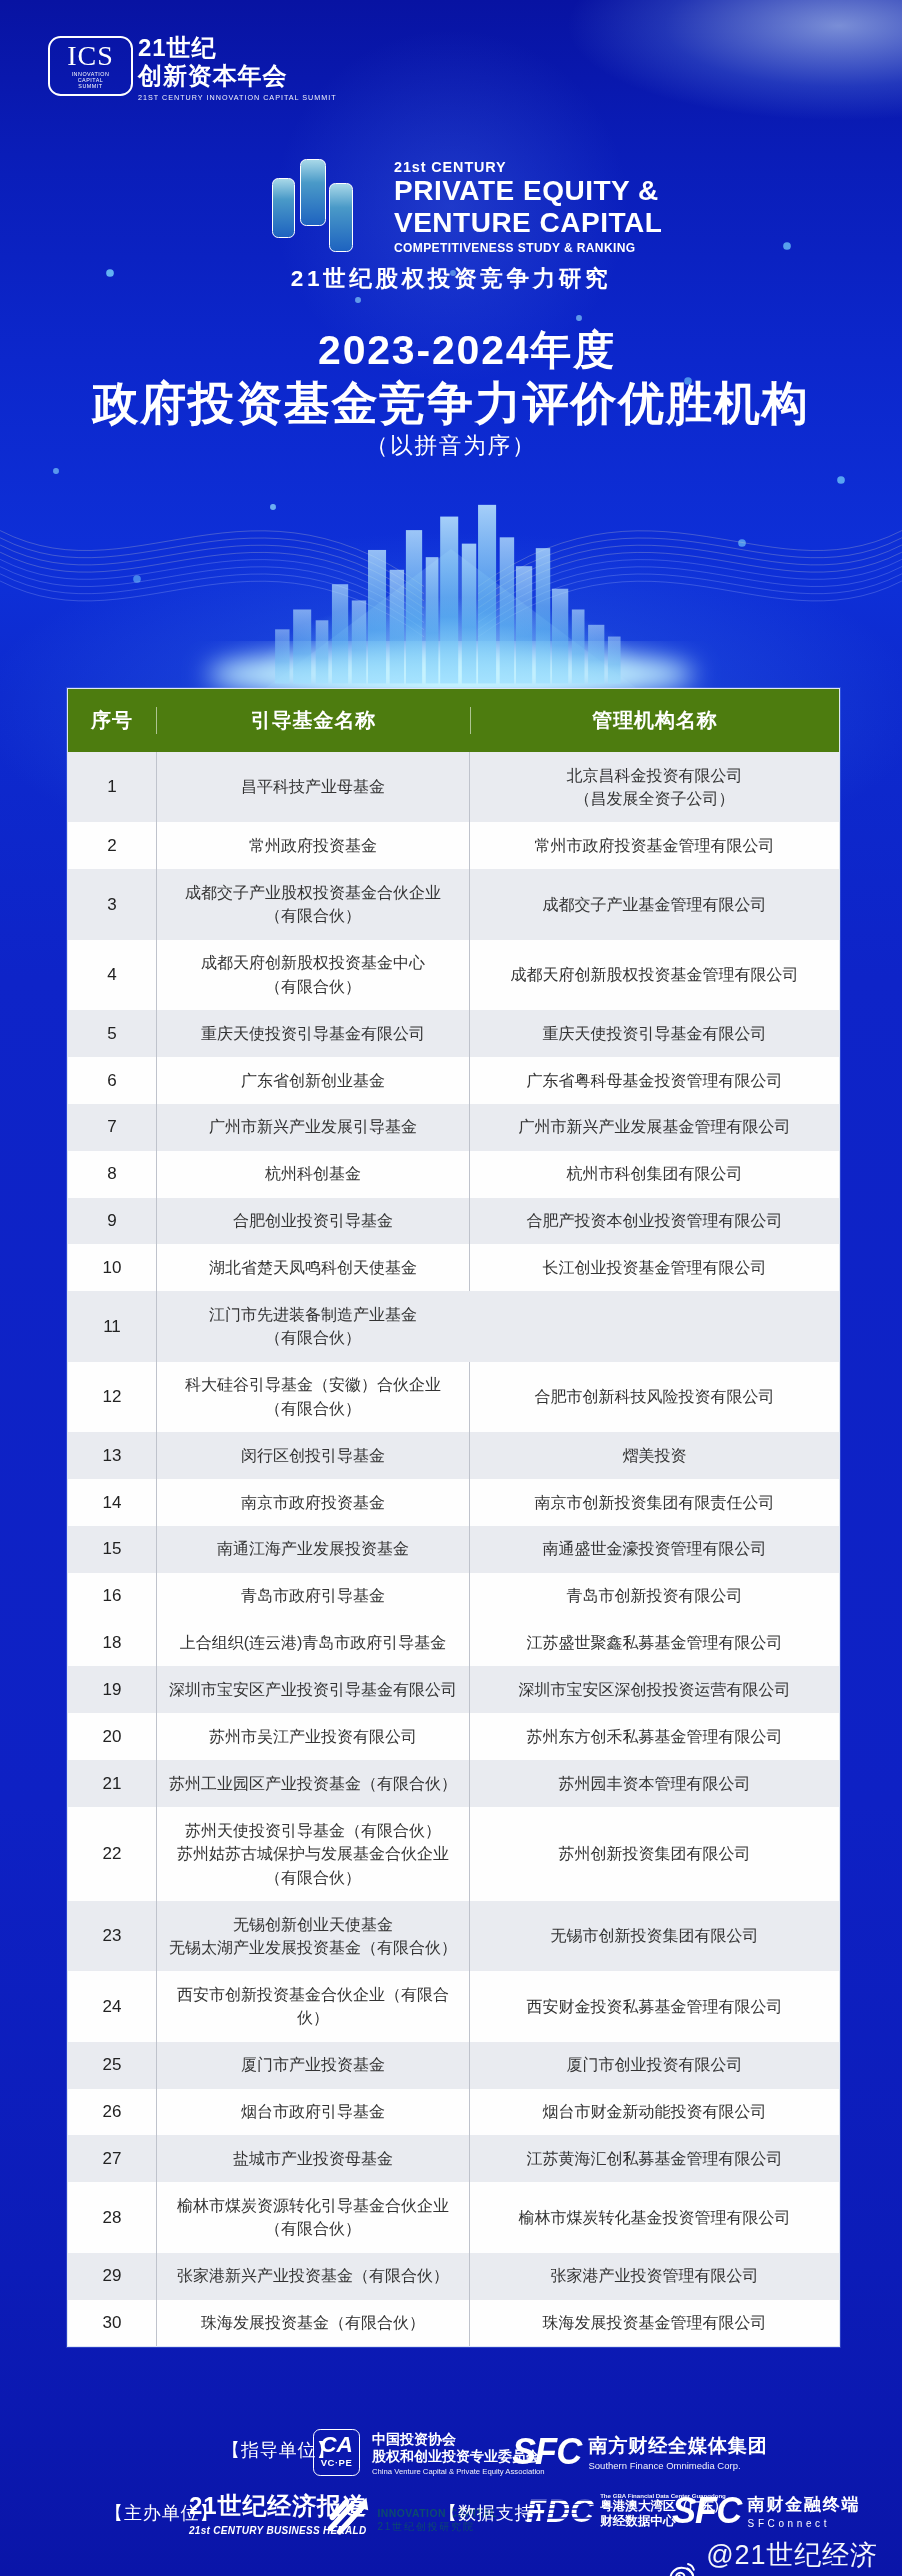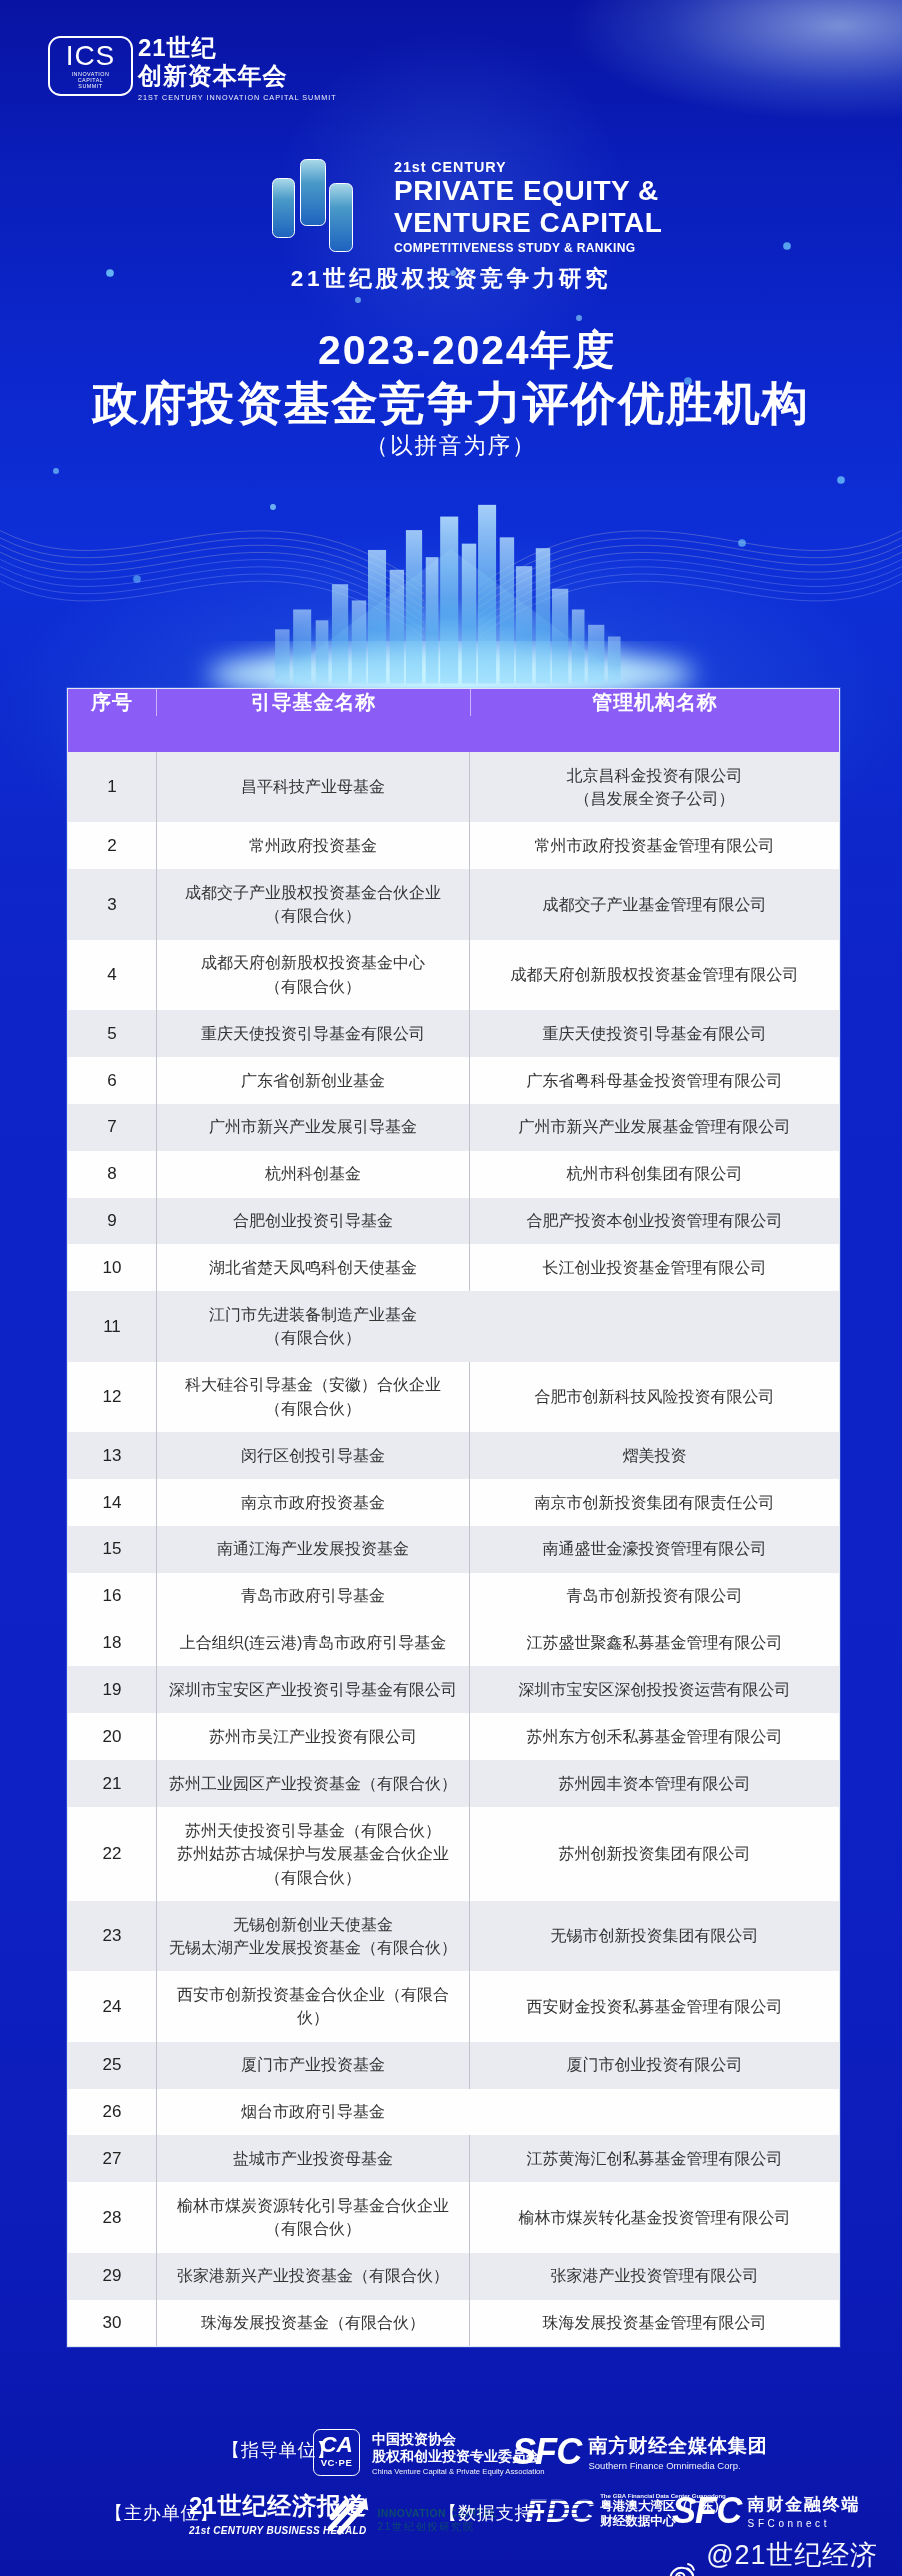--- a/index.html
+++ b/index.html
@@ -26,21 +26,21 @@
       189px 388px 0 0.9px rgba(140,225,255,.7), 686px 379px 0 1.8px rgba(120,215,255,.6),
       54px 469px 0 0.9px rgba(140,225,255,.6), 839px 478px 0 1.8px rgba(120,215,255,.7),
       271px 505px 0 0.9px rgba(150,230,255,.7), 577px 316px 0 0.9px rgba(150,230,255,.6),
       451px 271px 0 0.9px rgba(150,230,255,.5), 740px 541px 0 1.8px rgba(120,215,255,.6),
       135px 577px 0 1.8px rgba(120,215,255,.5), 356px 298px 0 0.9px rgba(150,230,255,.6);}
   svg{display:block;}
 
   
   #ics-logo{position:absolute;left:48px;top:36px;width:81px;height:56px;
     border:2.3px solid #fff;border-radius:12.6px;color:#fff;text-align:center;}
-  #ics-abbr{font-family:Liberation Sans, sans-serif;font-size:28px;letter-spacing:0.9px;line-height:32px;margin-top:1.8px;}
+  #ics-abbr{font-family:Liberation Serif, serif;font-size:28px;letter-spacing:0.9px;line-height:32px;margin-top:1.8px;}
   #ics-caption{font-size:5.4px;line-height:5.9px;letter-spacing:0.5px;white-space:pre-line;}
   #ics-right{position:absolute;left:138px;top:34px;color:#fff;}
   #ics-cn1,#ics-cn2{font-size:24px;font-weight:700;line-height:28px;letter-spacing:0.9px;}
   #ics-sub{font-size:7.2px;letter-spacing:1px;margin-top:2.7px;opacity:.95;}
 
   
   .bar{position:absolute;border:1.8px solid #fff;border-radius:6.3px;
     background:linear-gradient(180deg,#a8d8e8 0%,#4a9ac8 35%,#1e63c0 100%);}
   #bars{position:absolute;left:272px;top:159px;width:108px;height:99px;}
   #bar-1{left:0;top:19px;width:21px;height:58px;}
@@ -61,21 +61,21 @@
   #sub-title{position:absolute;left:0;top:430px;width:100%;text-align:center;color:#fff;
     font-size:22.6px;letter-spacing:1.8px;}
 
   
   #waves{position:absolute;left:0;top:465px;}
   #skyline{position:absolute;left:0;top:494px;}
 
   
   #fund-table{position:absolute;left:67px;top:688px;width:771px;
     border:1.8px solid #dfe6f4;box-shadow:0 0 0 0.9px rgba(160,190,255,.25);}
-  .thead{display:flex;background:#8b5cf6;height:63px;align-items:flex-start;}
+  .thead{display:flex;background:#4d7c0f;height:63px;align-items:center;}
   .th{display:flex;align-items:center;justify-content:center;color:#fff;
     font-size:20px;font-weight:700;letter-spacing:0.9px;}
   .th + .th{border-left:0.9px solid rgba(255,255,255,.55);}
   .c-no{width:88px;flex:none;}
   .c-fund{width:313px;flex:none;}
   .c-mgr{flex:1;}
   .tr{display:flex;align-items:stretch;}
   .tr.odd{background:#e9ebf0;}
   .tr.even{background:#fefefe;}
   .td{display:flex;align-items:center;justify-content:center;text-align:center;
@@ -494,20 +494,23 @@
           <span>厦门市创业投资有限公司</span>
         </div>
       </div>
       <div class="tr even">
         <div class="td c-no">
           <span>26</span>
         </div>
         <div class="td c-fund">
           <span>烟台市政府引导基金</span>
         </div>
+        <div class="td c-mgr">
+          <span>烟台市财金新动能投资有限公司</span>
+        </div>
       </div>
       <div class="tr odd">
         <div class="td c-no">
           <span>27</span>
         </div>
         <div class="td c-fund">
           <span>盐城市产业投资母基金</span>
         </div>
         <div class="td c-mgr">
           <span>江苏黄海汇创私募基金管理有限公司</span>

